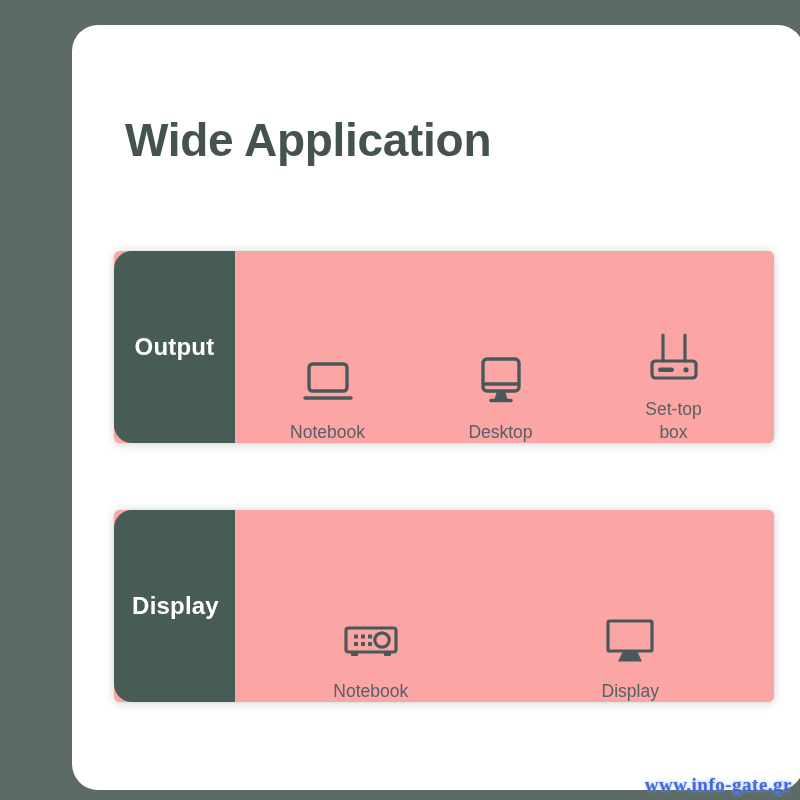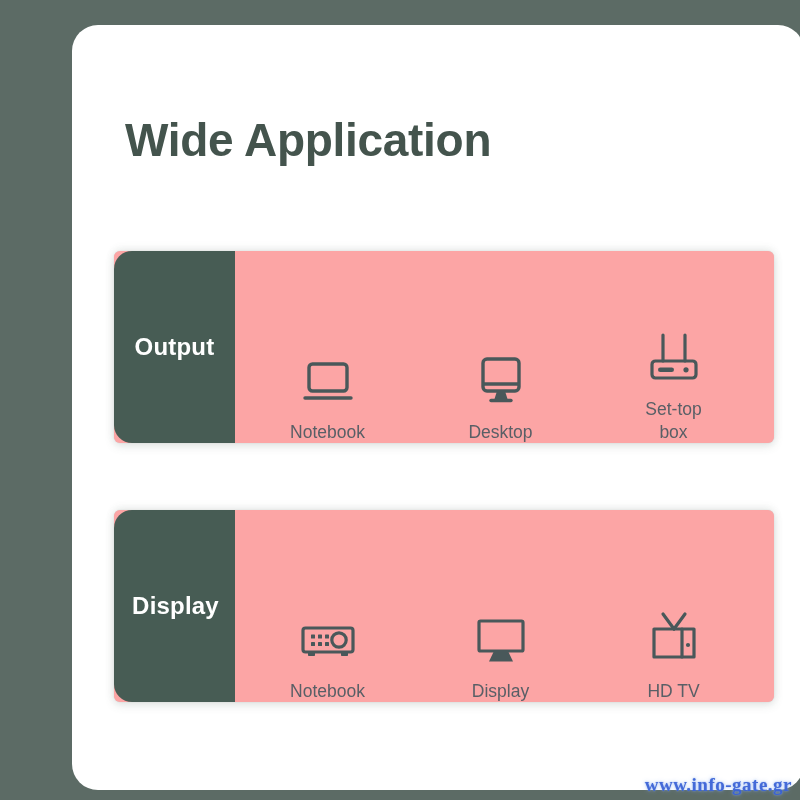--- a/index.html
+++ b/index.html
@@ -220,32 +220,20 @@
         <div class="item">
           <div class="item-icon">
             <svg width="62" height="50" viewBox="0 0 62 50" fill="none" stroke="#49585a" stroke-width="3.2" stroke-linecap="round" stroke-linejoin="round">
               <rect x="9" y="5" width="44" height="30" rx="1.6"></rect>
               <path d="M24 35 L19 45.5 L43 45.5 L38 35 Z" fill="#49585a" stroke="none"></path>
             </svg>
           </div>
           <div class="item-label">Display</div>
         </div>
 
-        <div class="item">
-          <div class="item-icon">
-            <svg width="58" height="56" viewBox="0 0 58 56" fill="none" stroke="#49585a" stroke-width="3.2" stroke-linecap="round" stroke-linejoin="round">
-              <path d="M18 4 L29 19"></path>
-              <path d="M40 4 L29 19"></path>
-              <rect x="9" y="19" width="40" height="28"></rect>
-              <line x1="37" y1="19" x2="37" y2="47"></line>
-              <circle cx="43" cy="35" r="2.1" fill="#49585a" stroke="none"></circle>
-            </svg>
-          </div>
-          <div class="item-label">HD TV</div>
-        </div>
 
       </div>
     </div>
 
   </div>
 
   <div class="watermark">www.info-gate.gr</div>
 
 </div>
 

